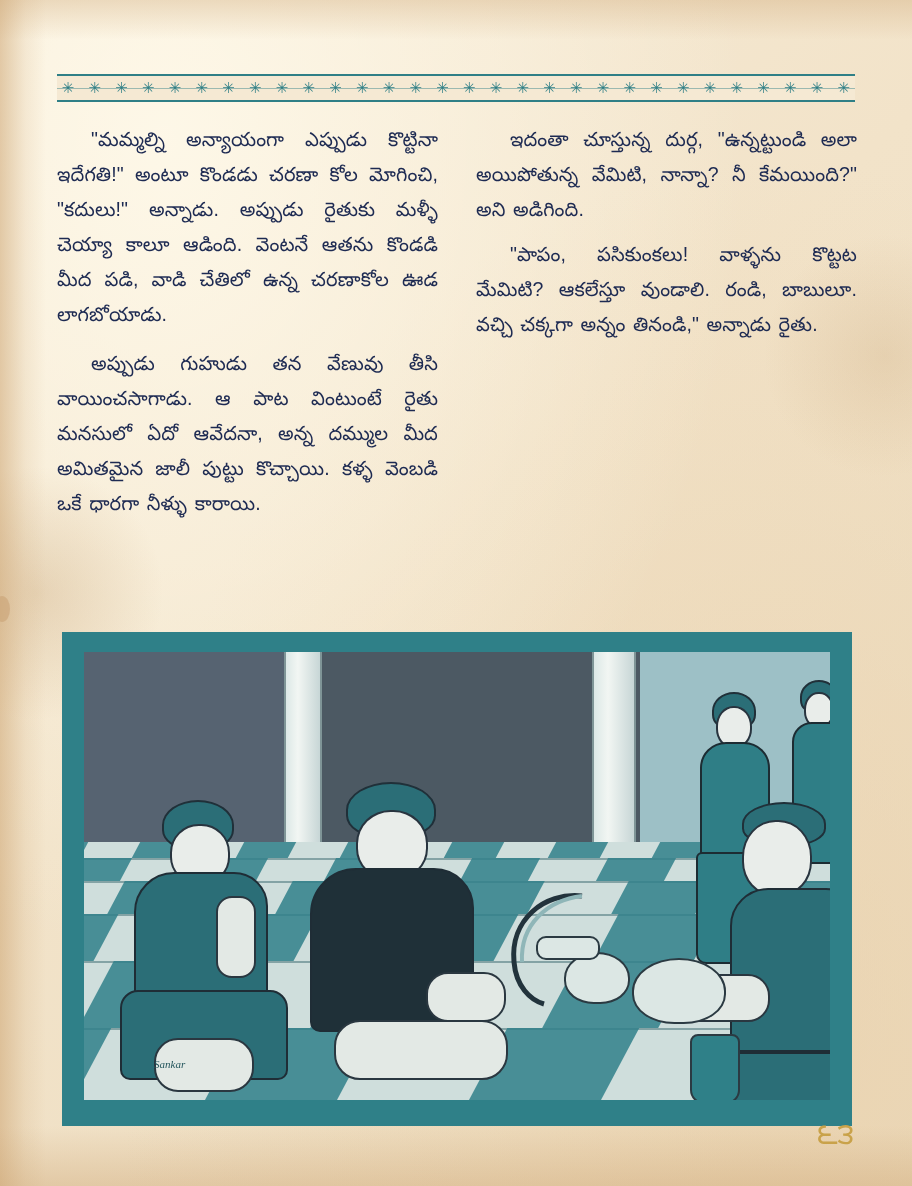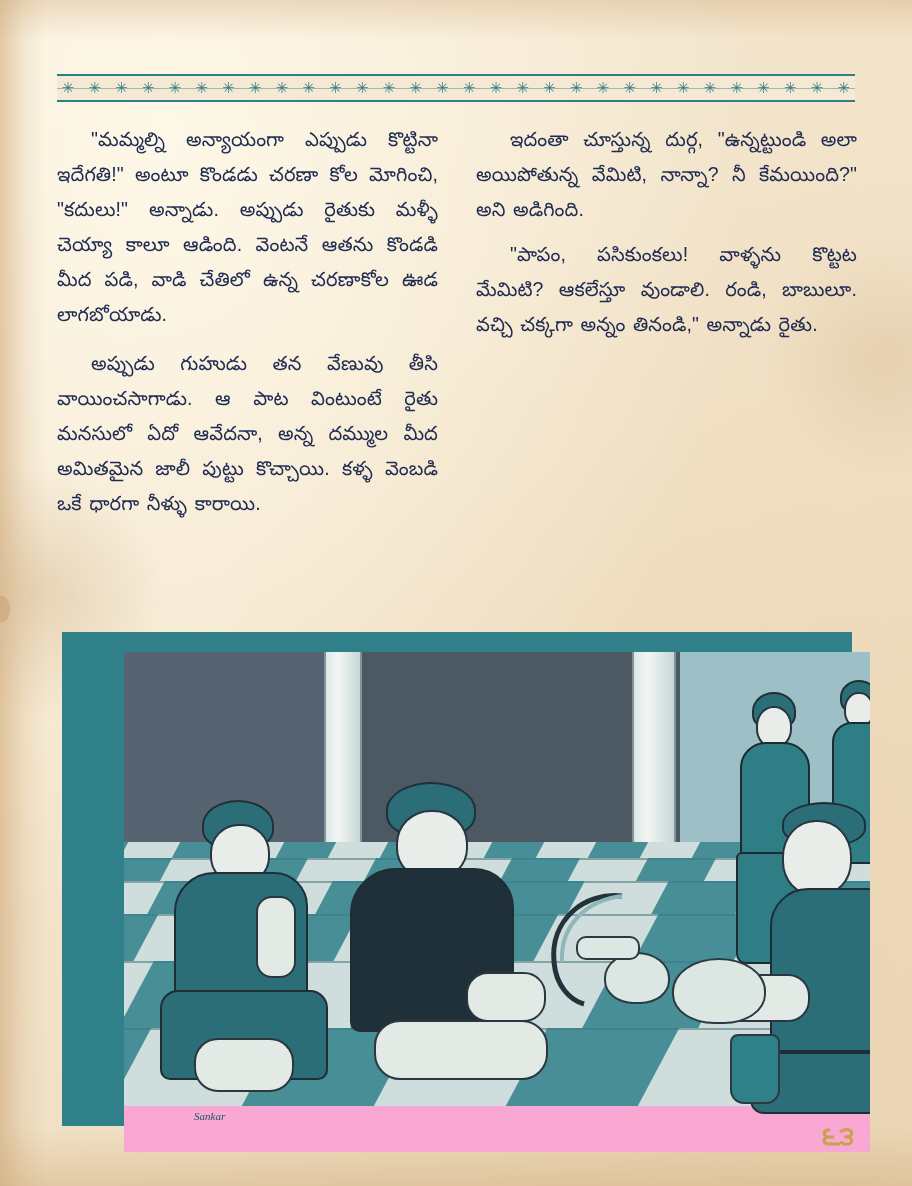--- a/index.html
+++ b/index.html
@@ -139,24 +139,23 @@
     height: 494px;
     background: #2f8088;
     padding: 0;
     box-sizing: border-box;
   }
   .illus-inner {
     position: absolute;
     left: 22px;
     top: 20px;
     width: 746px;
-    height: 500px;
-    background: #f9a8d4;
+    height: 448px;
+    background: #7dd3fc;
     overflow: hidden;
-    margin-left: 40px;
   }
   
   .wall-dark {
     position: absolute;
     left: 0; top: 0;
     width: 746px; height: 190px;
     background: #4c5963;
   }
   .wall-left {
     position: absolute;
@@ -261,23 +260,22 @@
     font-style: italic;
     font-family: "Liberation Serif", serif;
   }
 
   
   .page-number {
     position: absolute;
     right: 58px;
     bottom: 28px;
     color: #c9a24a;
-    font-size: 26px;
+    font-size: 30px;
     font-family: "Liberation Serif", serif;
-    font-weight: bold;
   }
 </style>
 </head>
 <body>
 
 <div class="page">
   <div class="edge-top"></div>
   <div class="edge-left"></div>
   <div class="edge-bottom"></div>
   <div class="punch-hole"></div>

